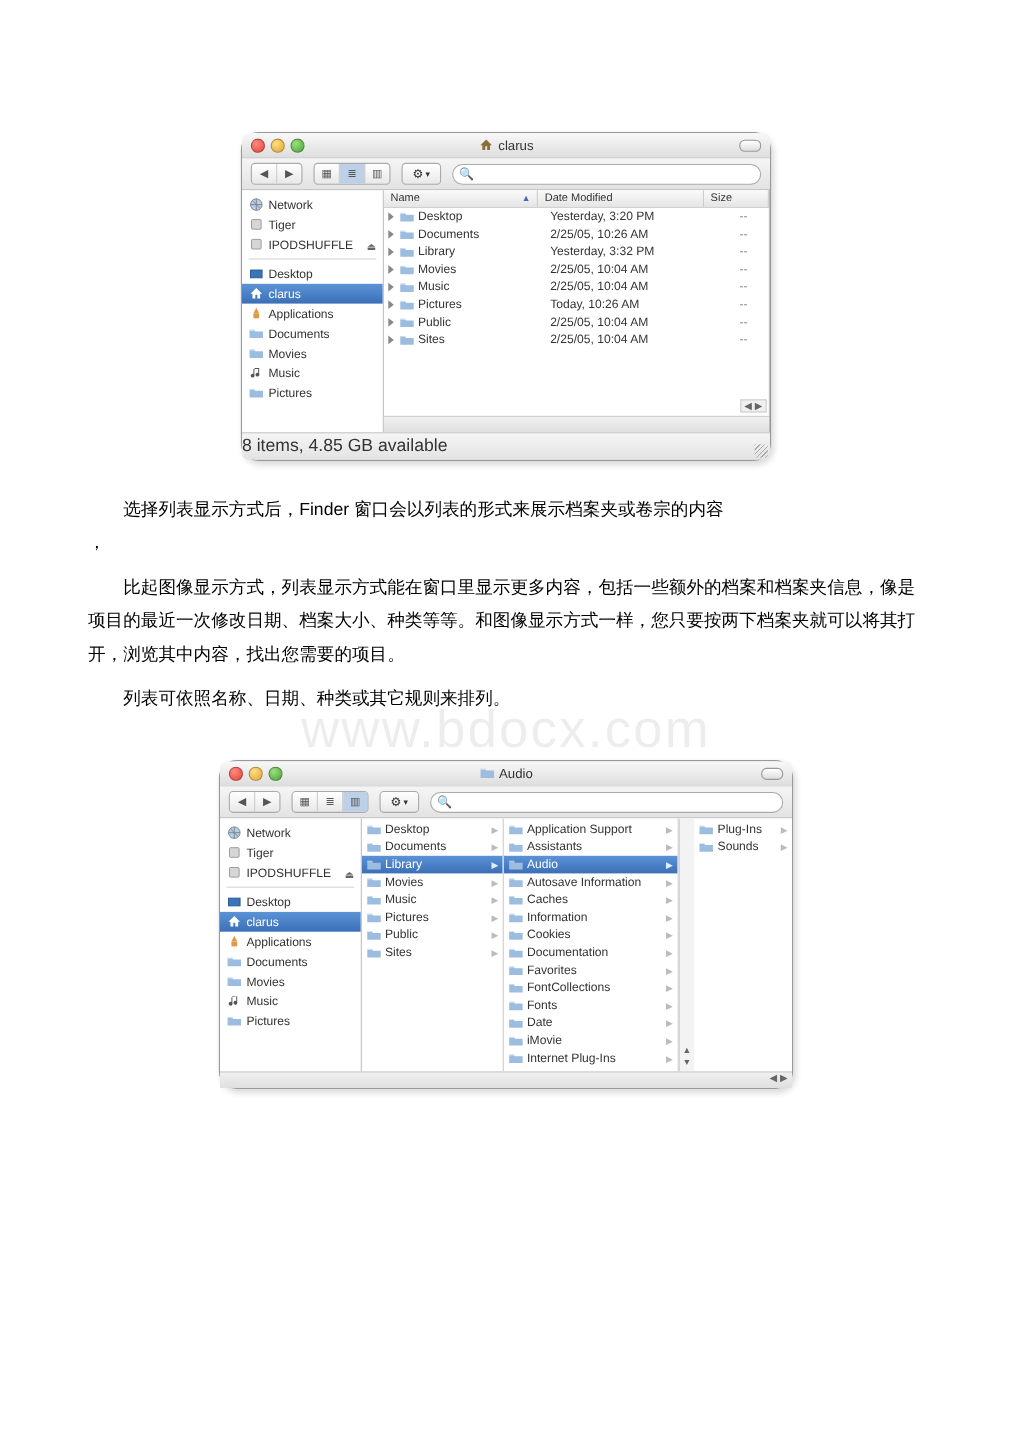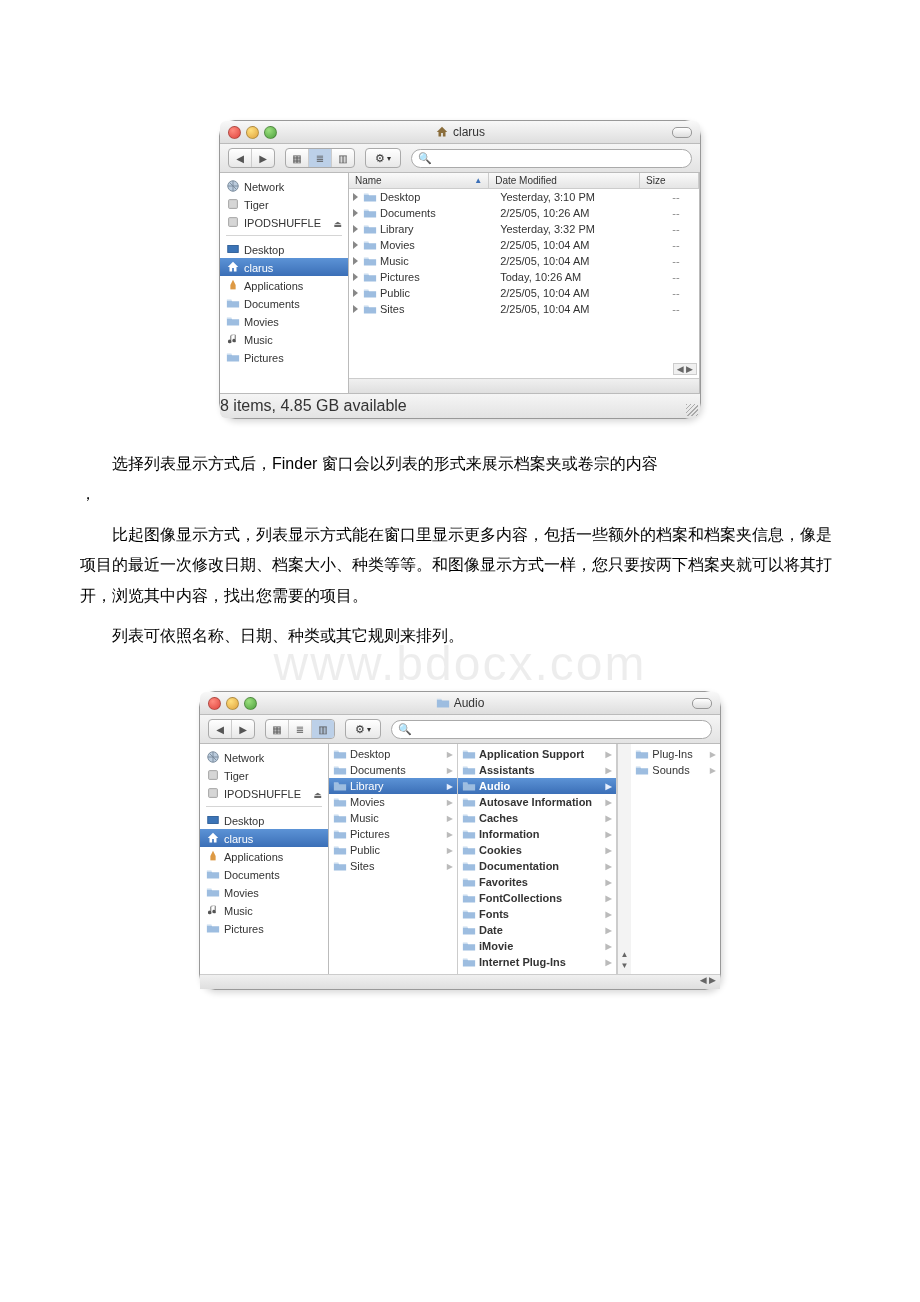--- a/index.html
+++ b/index.html
@@ -447,21 +447,21 @@
               <div class="name-cell">
                 <span class="disclosure"></span>
                 <span class="icon">
                   <svg viewBox="0 0 16 16">
                     <path fill="#9dbde0" d="M1 5h5l1 1h8v7H1z"></path>
                     <path fill="#c8dbef" d="M1 4h5l1 1H1z"></path>
                   </svg>
                 </span>
                 <span>Desktop</span>
               </div>
-              <div class="date-cell">Yesterday, 3:10 PM</div>
+              <div class="date-cell">Yesterday, 3:20 PM</div>
               <div class="size-cell">--</div>
             </div>
             <div class="row">
               <div class="name-cell">
                 <span class="disclosure"></span>
                 <span class="icon">
                   <svg viewBox="0 0 16 16">
                     <path fill="#9dbde0" d="M1 5h5l1 1h8v7H1z"></path>
                     <path fill="#c8dbef" d="M1 4h5l1 1H1z"></path>
                   </svg>
@@ -776,21 +776,21 @@
               <span class="icon">
                 <svg viewBox="0 0 16 16">
                   <path fill="#9dbde0" d="M1 5h5l1 1h8v7H1z"></path>
                   <path fill="#c8dbef" d="M1 4h5l1 1H1z"></path>
                 </svg>
               </span>
               <span>Sites</span>
               <span class="chev">▶</span>
             </div>
           </div>
-        <div class="col-pane" id="colB" style="width:160px;font-weight:bold;">
+        <div class="col-pane" id="colB" style="width:160px;">
             <div class="col-item">
               <span class="icon">
                 <svg viewBox="0 0 16 16">
                   <path fill="#9dbde0" d="M1 5h5l1 1h8v7H1z"></path>
                   <path fill="#c8dbef" d="M1 4h5l1 1H1z"></path>
                 </svg>
               </span>
               <span>Application Support</span>
               <span class="chev">▶</span>
             </div>

